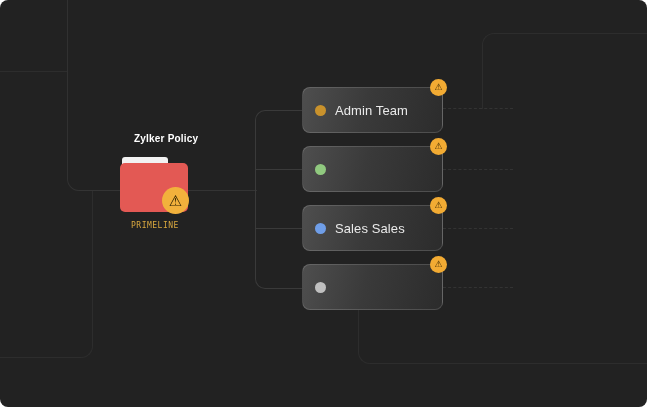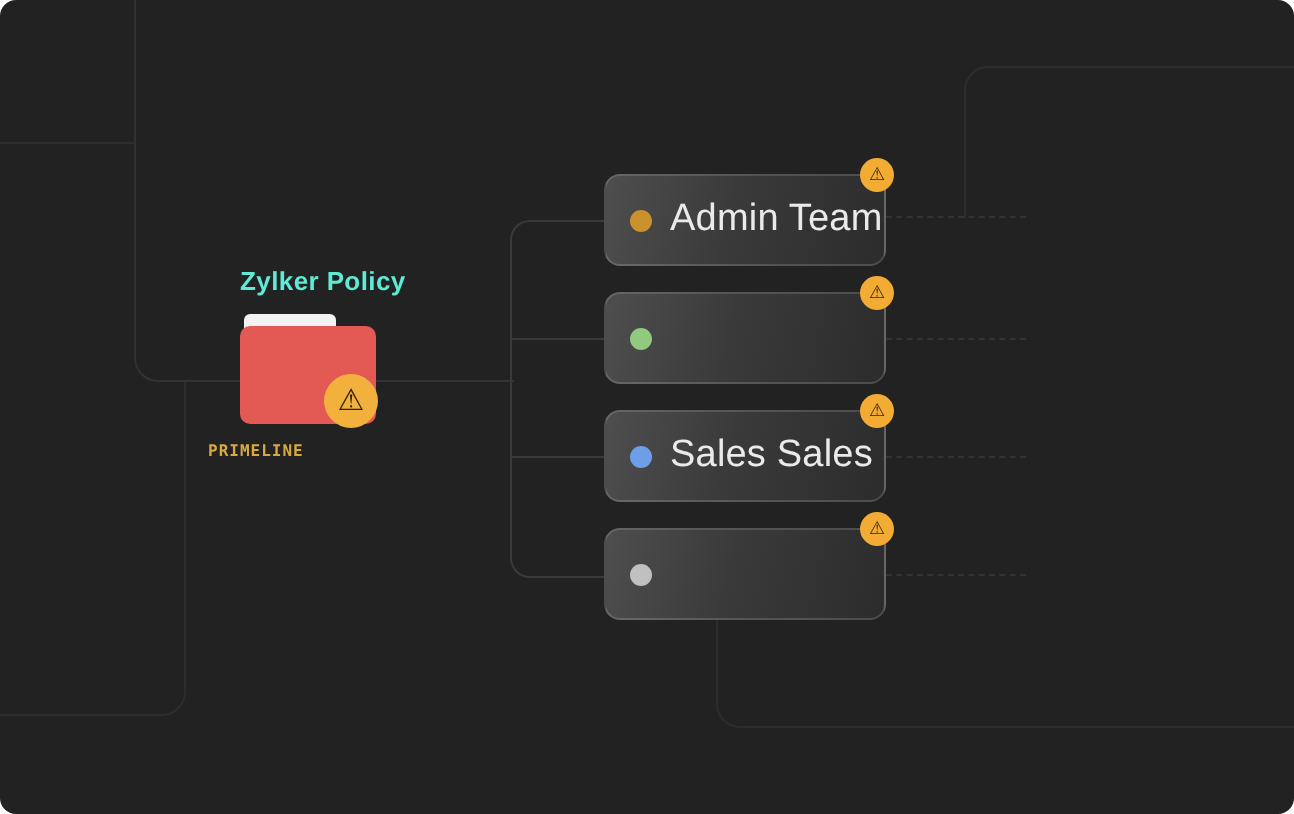--- a/index.html
+++ b/index.html
@@ -29,40 +29,40 @@
   
   .trunk { position:absolute; left:255px; top:110px; width:47px; height:177px;
            border-left:1px solid #3a3a3a; border-top:1px solid #3a3a3a;
            border-bottom:1px solid #3a3a3a;
            border-top-left-radius:10px; border-bottom-left-radius:10px; }
   .branch { position:absolute; left:255px; width:47px; height:0; border-top:1px solid #3a3a3a; }
   .stub   { position:absolute; left:443px; width:70px; height:0;
             border-top:1px dashed #383838; opacity:.8; }
 
   
-  .root-title { position:absolute; left:120px; top:133px; font-size:13px; font-weight:600;
-                color:#5eead4; letter-spacing:.2px; }
+  .root-title { position:absolute; left:134px; top:133px; font-size:10px; font-weight:600;
+                color:#ffffff; letter-spacing:.2px; }
   .folder { position:absolute; left:120px; top:157px; width:68px; height:55px; }
   .folder-tab  { position:absolute; left:2px; top:0; width:46px; height:13px;
                  border-radius:3px 3px 0 0; }
   .folder-body { position:absolute; left:0; top:6px; width:68px; height:49px; border-radius:5px; }
   .folder-badge { position:absolute; right:-1px; top:30px; width:27px; height:27px; border-radius:50%;
                   display:flex; align-items:center; justify-content:center;
                   font-size:15px; line-height:1; }
-  .root-caption { position:absolute; left:104px; top:219px;
-                  font-family:"DejaVu Sans Mono", monospace; font-size:8px; font-weight:700;
+  .root-caption { position:absolute; left:131px; top:219px;
+                  font-family:"DejaVu Sans Mono", monospace; font-size:8px; font-weight:400;
                   letter-spacing:.5px; line-height:13px; }
 
   
   .card { position:absolute; left:302px; width:141px; height:46px; border-radius:8px;
           background:linear-gradient(102deg, #4e4e4e 0%, #3a3a3a 45%, #2c2c2c 100%);
           border:1px solid rgba(255,255,255,0.15);
           box-sizing:border-box; display:flex; align-items:center; padding-left:12px; }
   .dot { width:11px; height:11px; border-radius:50%; flex:0 0 auto; margin-right:9px; }
-  .card-label { font-size:19px; color:#eaeaea; letter-spacing:.1px; white-space:nowrap; }
+  .card-label { font-size:13px; color:#eaeaea; letter-spacing:.1px; white-space:nowrap; }
   .card-badge { position:absolute; top:-9px; right:-5px; width:17px; height:17px; border-radius:50%;
                 display:flex; align-items:center; justify-content:center;
                 font-size:9px; line-height:1; }
 </style>
 </head>
 <body>
 
 <div class="canvas">
 
   <div class="deco deco-topleft-vert"></div>

